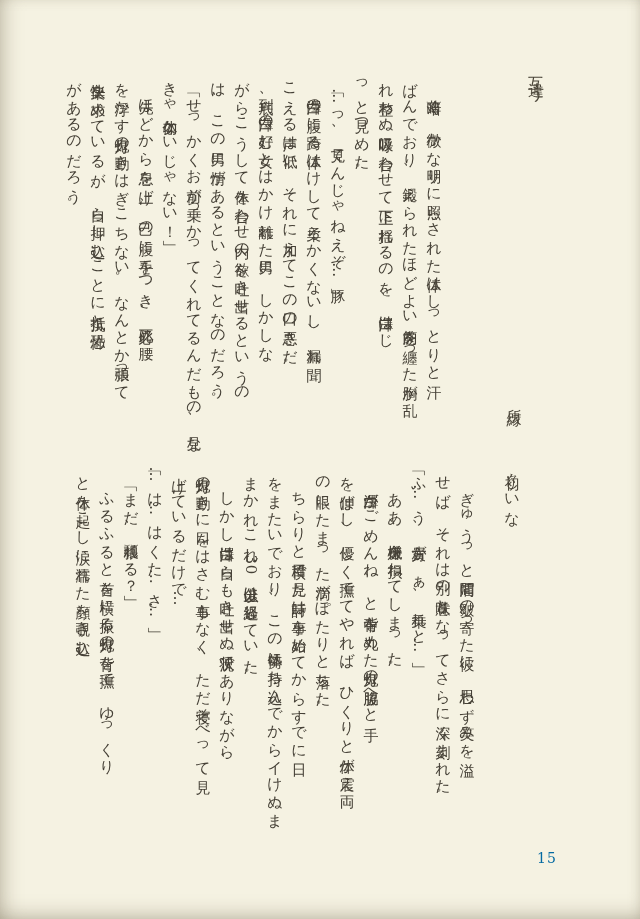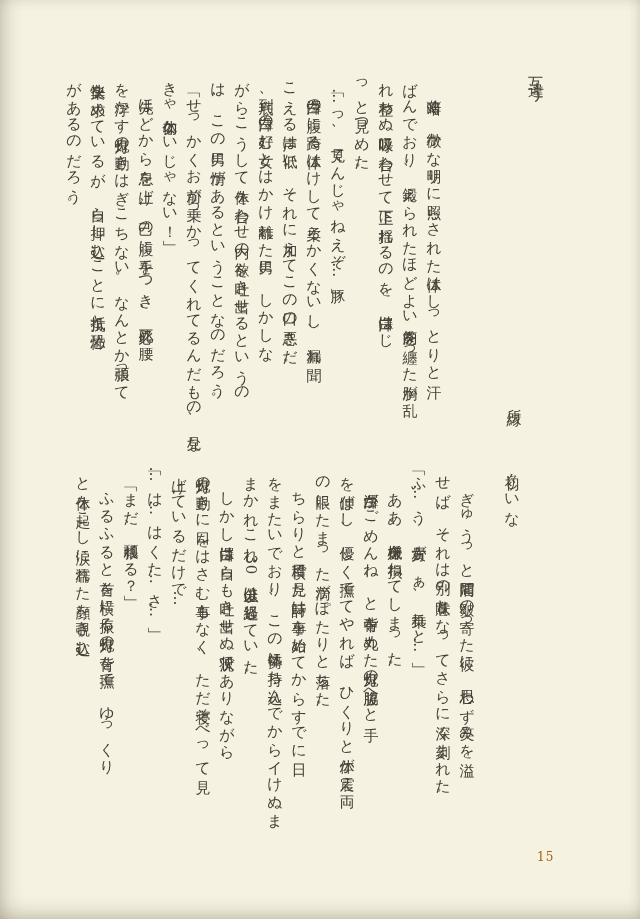--- a/index.html
+++ b/index.html
@@ -59,23 +59,23 @@
   }
   .story-one-body{
     top:72px;right:194px;height:388px;
   }
   .story-two-body{
     top:466px;right:161px;height:392px;
   }
   .page-number{
     position:absolute;
     left:537px;top:850px;
-    font-size:12px;
+    font-size:14px;
     letter-spacing:1px;
-    color:#a16207;
+    color:#0369a1;
   }
 </style>
 </head>
 <body>
 
 <div class="page">
 
   <div class="vcol story-title">互違う</div>
 
   <div class="body-block story-one-body">

